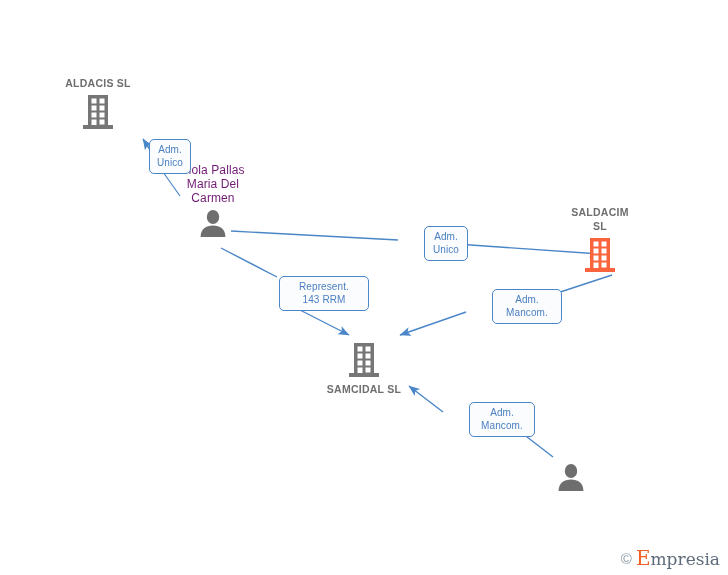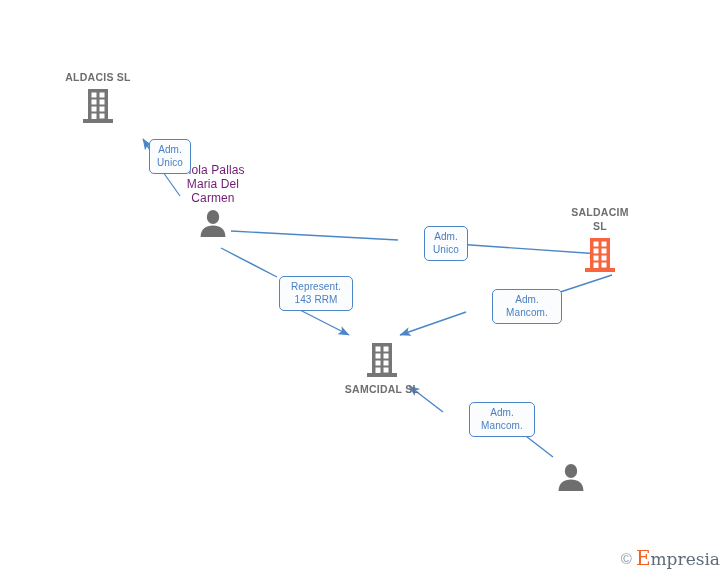--- a/index.html
+++ b/index.html
@@ -130,21 +130,21 @@
       <path d="M612,275 L536,300" stroke="#4a86c8" stroke-width="1.4" fill="none"></path>
       <path d="M466,312 L400,335" stroke="#4a86c8" stroke-width="1.4" fill="none" marker-end="url(#arrow)"></path>
     </g>
 
     <g>
       <path d="M553,457 L509,423" stroke="#4a86c8" stroke-width="1.4" fill="none"></path>
       <path d="M443,412 L409,386" stroke="#4a86c8" stroke-width="1.4" fill="none" marker-end="url(#arrow)"></path>
     </g>
   </svg>
 
-  <div class="node company cap-above" style="left:98px; top:70px;justify-content:flex-end;">
+  <div class="node company cap-above" style="left:98px; top:76px;justify-content:flex-end;">
     <div class="caption">ALDACIS SL</div>
     <div class="glyph">
       <svg width="34" height="38" viewBox="0 0 34 38" xmlns="http://www.w3.org/2000/svg">
         <rect x="7" y="2" width="20" height="30" fill="#767676"></rect>
         <rect x="10.5" y="5.5" width="5" height="5" fill="#ffffff"></rect>
         <rect x="18.5" y="5.5" width="5" height="5" fill="#ffffff"></rect>
         <rect x="10.5" y="12.5" width="5" height="5" fill="#ffffff"></rect>
         <rect x="18.5" y="12.5" width="5" height="5" fill="#ffffff"></rect>
         <rect x="10.5" y="19.5" width="5" height="5" fill="#ffffff"></rect>
         <rect x="18.5" y="19.5" width="5" height="5" fill="#ffffff"></rect>
@@ -179,21 +179,21 @@
         <rect x="18.5" y="12.5" width="5" height="5" fill="#ffffff"></rect>
         <rect x="10.5" y="19.5" width="5" height="5" fill="#ffffff"></rect>
         <rect x="18.5" y="19.5" width="5" height="5" fill="#ffffff"></rect>
         <rect x="10.5" y="26.5" width="5" height="5.5" fill="#ffffff"></rect>
         <rect x="18.5" y="26.5" width="5" height="5" fill="#ffffff"></rect>
         <rect x="2" y="32" width="30" height="4" fill="#f9643c"></rect>
       </svg>
     </div>
   </div>
 
-  <div class="node company cap-below" style="left:382px; top:341px;">
+  <div class="node company cap-below" style="left:364px; top:341px;">
     <div class="glyph">
       <svg width="34" height="38" viewBox="0 0 34 38" xmlns="http://www.w3.org/2000/svg">
         <rect x="7" y="2" width="20" height="30" fill="#767676"></rect>
         <rect x="10.5" y="5.5" width="5" height="5" fill="#ffffff"></rect>
         <rect x="18.5" y="5.5" width="5" height="5" fill="#ffffff"></rect>
         <rect x="10.5" y="12.5" width="5" height="5" fill="#ffffff"></rect>
         <rect x="18.5" y="12.5" width="5" height="5" fill="#ffffff"></rect>
         <rect x="10.5" y="19.5" width="5" height="5" fill="#ffffff"></rect>
         <rect x="18.5" y="19.5" width="5" height="5" fill="#ffffff"></rect>
         <rect x="10.5" y="26.5" width="5" height="5.5" fill="#ffffff"></rect>
@@ -212,21 +212,21 @@
       </svg>
     </div>
   </div>
 
   <div class="edge-label" style="left:123px; top:139px; width:42px;">Adm.
 Unico</div>
 
   <div class="edge-label" style="left:398px; top:226px; width:44px;">Adm.
 Unico</div>
 
-  <div class="edge-label" style="left:253px; top:276px; width:74px;">Represent.
+  <div class="edge-label" style="left:253px; top:276px; width:90px;">Represent.
 143 RRM</div>
 
   <div class="edge-label" style="left:466px; top:289px; width:70px;">Adm.
 Mancom.</div>
 
   <div class="edge-label" style="left:443px; top:402px; width:66px;">Adm.
 Mancom.</div>
 
   <div id="watermark">
     <span class="c-mark">©</span>

